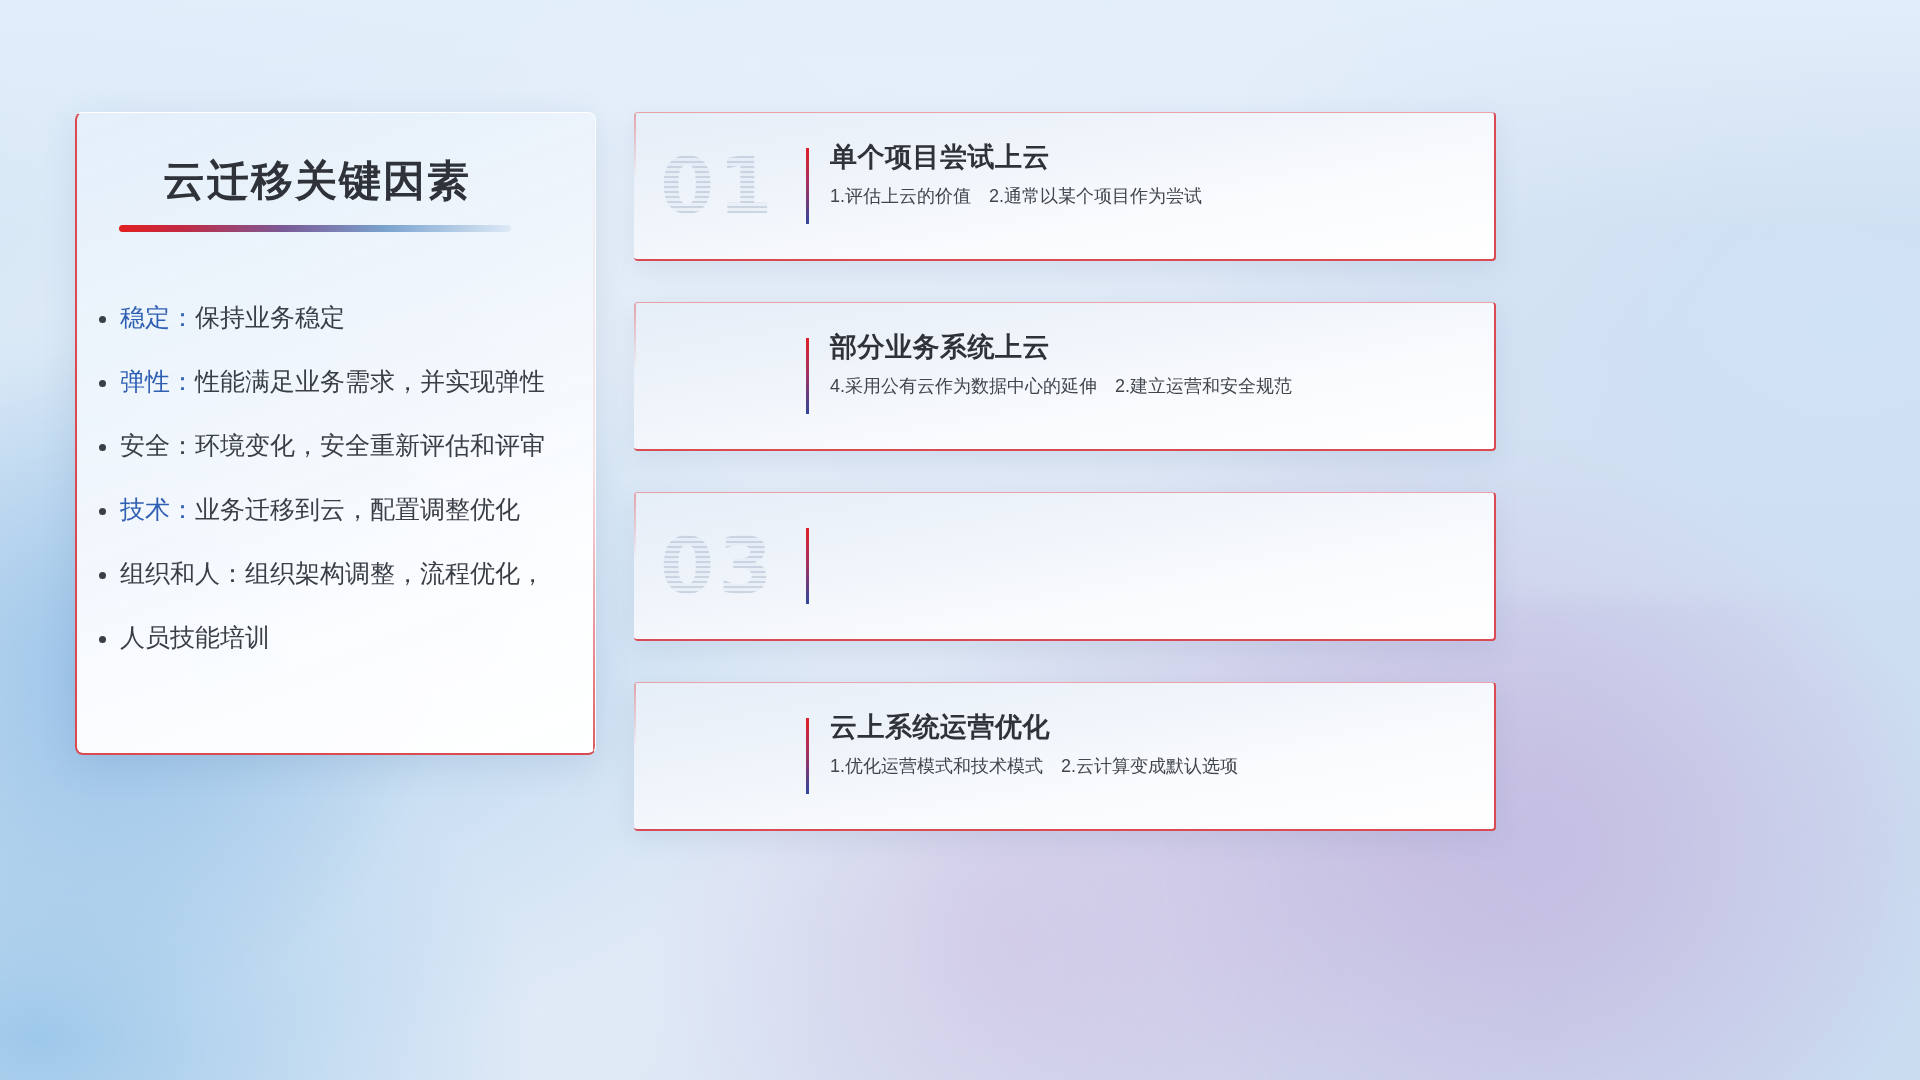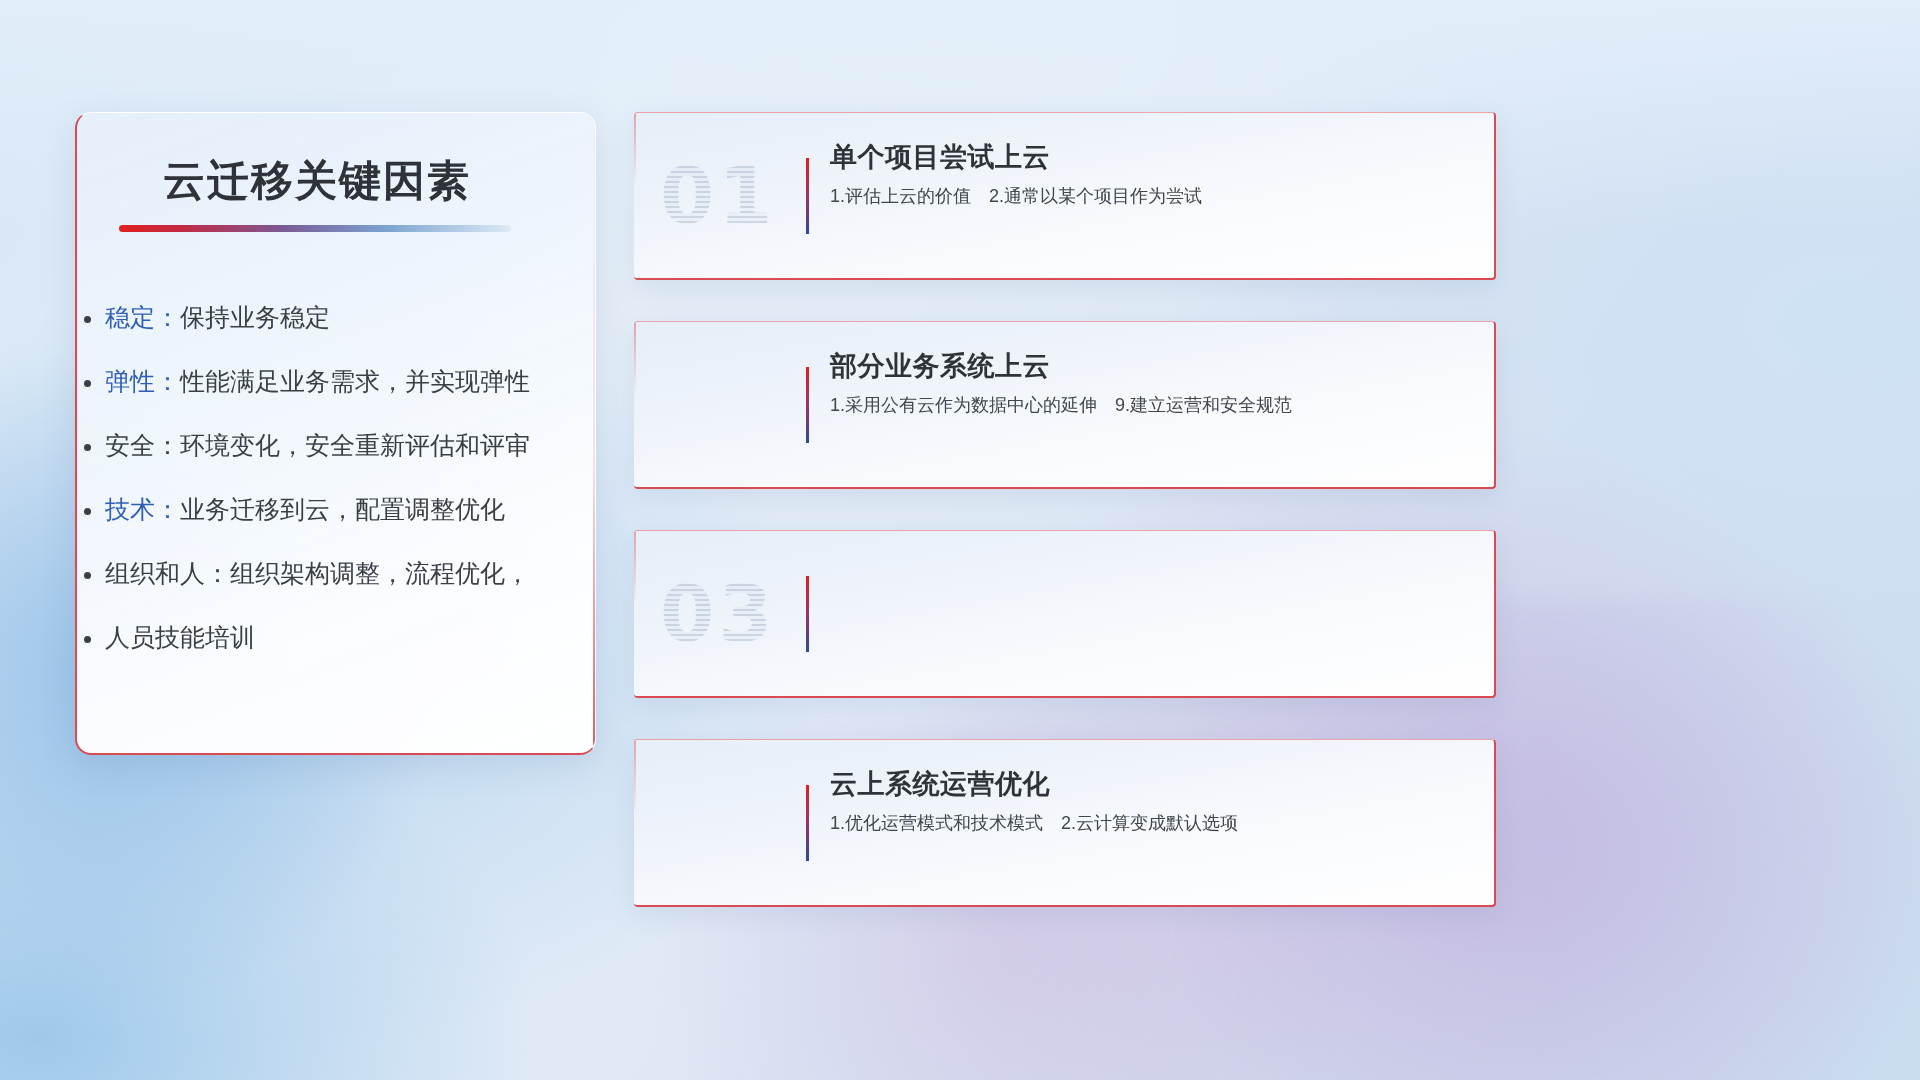--- a/index.html
+++ b/index.html
@@ -41,21 +41,21 @@
     position: absolute; left: 0; top: 0; right: 0; height: 230px;
     background: linear-gradient(180deg, rgba(226,238,250,.95) 0%, rgba(226,238,250,0) 100%);
   }
 
   
   #stage { position: absolute; inset: 0; z-index: 2; }
 
   
   .left-panel {
     position: absolute; left: 75px; top: 112px; width: 521px; height: 643px;
-    border-radius: 16px;
+    border-radius: 8px;
     background: linear-gradient(160deg, rgba(228,239,250,.92) 0%, rgba(240,246,252,.95) 38%, rgba(252,253,255,.97) 72%, rgba(255,255,255,.98) 100%);
     border: 1px solid rgba(255,255,255,.75);
     border-left: 2px solid #d94a52;
     border-bottom: 2px solid #d94a52;
     box-shadow: 0 10px 34px rgba(90,120,160,.16);
     overflow: hidden;
   }
   .left-panel::after {
     content: ""; position: absolute; right: 0; top: 0; bottom: 0; width: 2px;
     background: linear-gradient(180deg, rgba(217,74,82,0) 0%, rgba(217,74,82,.15) 55%, rgba(217,74,82,.9) 100%);
@@ -63,35 +63,35 @@
   .panel-title {
     position: absolute; left: 86px; top: 40px;
     font-size: 42px; font-weight: 700; color: #2f3339; letter-spacing: 2px;
     white-space: nowrap;
   }
   .title-rule {
     position: absolute; left: 42px; top: 112px; width: 392px; height: 7px;
     border-radius: 4px;
     background: linear-gradient(90deg, #e02020 0%, #c22a44 16%, #7a5a96 42%, #7ba3cf 68%, rgba(190,214,236,.35) 100%);
   }
-  .kf-list { position: absolute; left: 28px; top: 192px; right: 18px; font-family: Liberation Serif, serif; }
+  .kf-list { position: absolute; left: 43px; top: 192px; right: 18px; font-family: Liberation Serif, serif; }
   .kf-item {
     font-size: 25px; color: #3a3f46; line-height: 1.0;
     margin-bottom: 39px; white-space: nowrap;
   }
   .kf-item:last-child { margin-bottom: 0; }
   .kf-label { font-weight: 400; }
   .kf-label.blue { color: #2f5fb3; }
   .kf-label.gray { color: #3a3f46; }
   .kf-text { color: #3a3f46; }
 
   
   .cards { position: absolute; left: 634px; top: 112px; width: 862px; }
   .card {
-    position: relative; height: 168px; margin-bottom: 41px;
+    position: relative; height: 149px; margin-bottom: 41px;
     border-radius: 4px;
     background: linear-gradient(170deg, #e6eef8 0%, #eef3fa 30%, #f8fafd 62%, #ffffff 100%);
     border-top: 1.5px solid rgba(222,90,96,.55);
     border-right: 2px solid #d94a52;
     border-bottom: 2px solid #d94a52;
     box-shadow: 0 8px 26px rgba(90,120,160,.13);
     overflow: hidden;
     text-decoration: underline;
   }
   .card:last-child { margin-bottom: 0; }
@@ -159,21 +159,21 @@
         <div class="accent-bar"></div>
         <div class="card-body">
           <h2 class="card-title">单个项目尝试上云</h2>
           <p class="card-sub">1.评估上云的价值　2.通常以某个项目作为尝试</p>
         </div>
       </article>
       <article class="card">
         <div class="accent-bar"></div>
         <div class="card-body">
           <h2 class="card-title">部分业务系统上云</h2>
-          <p class="card-sub">1.采用公有云作为数据中心的延伸　9.建立运营和安全规范</p>
+          <p class="card-sub">4.采用公有云作为数据中心的延伸　2.建立运营和安全规范</p>
         </div>
       </article>
       <article class="card">
         <div class="ghost-num">03</div>
         <div class="accent-bar"></div>
       </article>
       <article class="card">
         <div class="accent-bar"></div>
         <div class="card-body">
           <h2 class="card-title">云上系统运营优化</h2>

